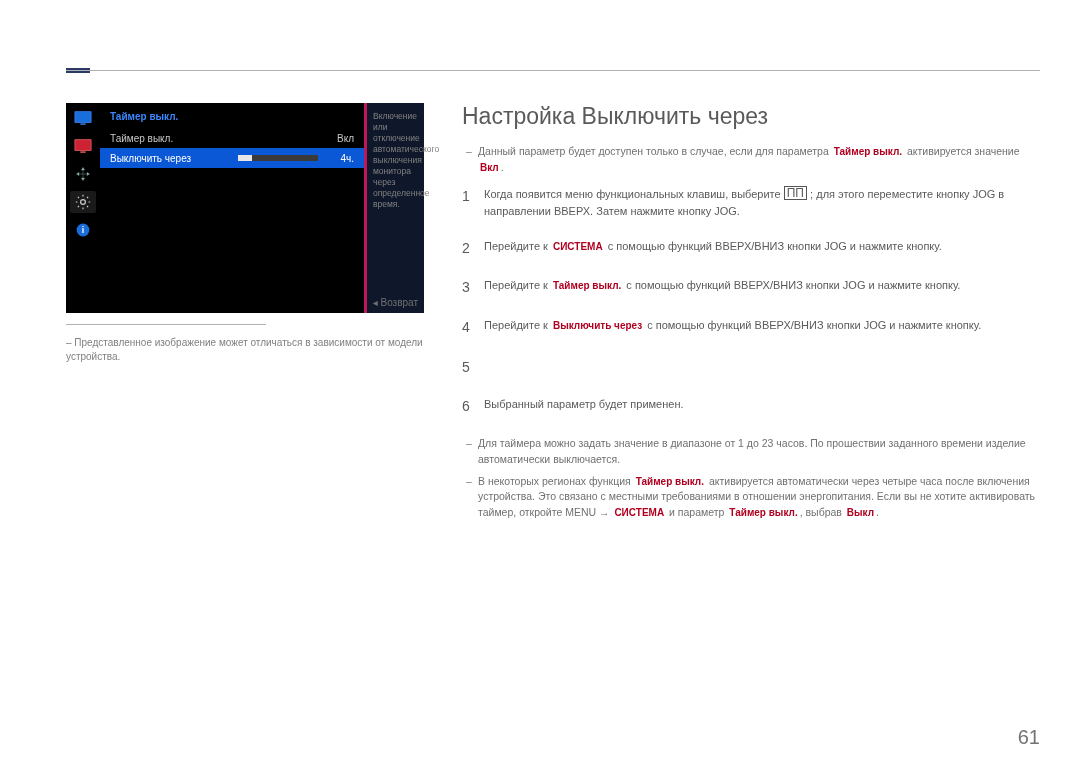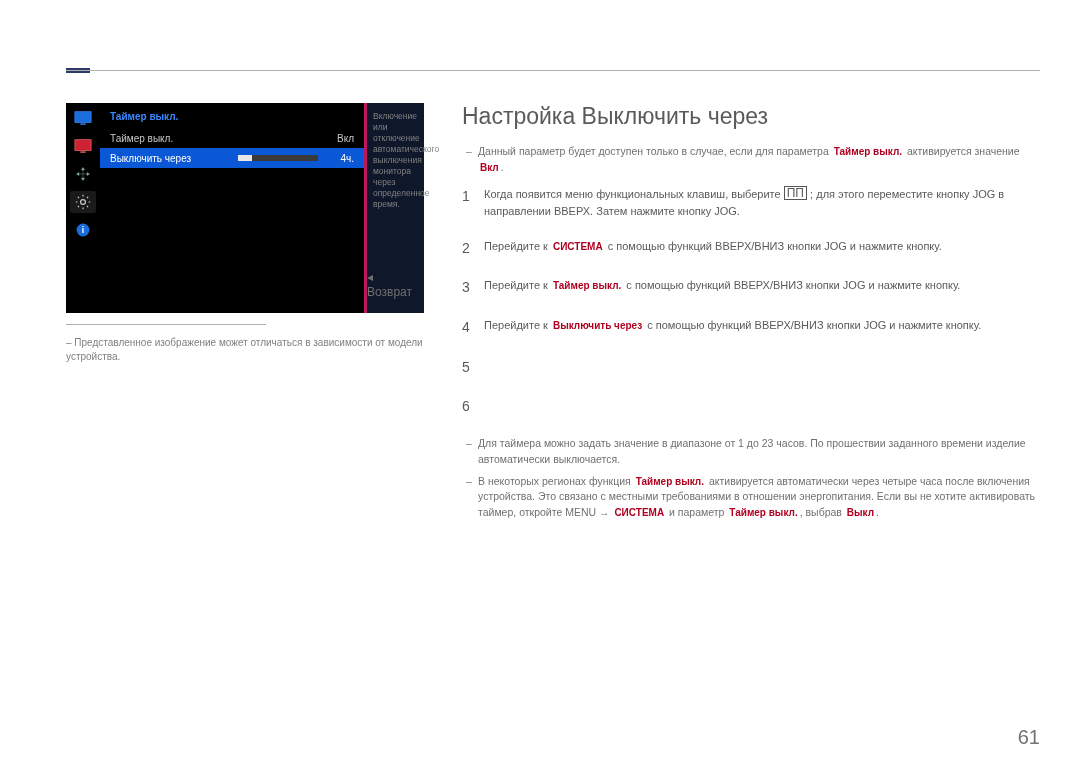--- a/index.html
+++ b/index.html
@@ -119,24 +119,24 @@
     background: #0f172a;
     color: #808080;
     font-size: 8.5px;
     padding: 8px 6px;
     line-height: 1.3;
     border-left: 3px solid #be185d;
     position: relative;
   }
   .osd-return {
     position: absolute;
-    bottom: 12px;
+    bottom: 4px;
     right: 6px;
     color: #707070;
-    font-size: 12px;
+    font-size: 10px;
   }
   
   .content {
     position: absolute;
     top: 103px;
     left: 462px;
     right: 40px;
   }
   .h1 {
     font-size: 23px;
@@ -308,20 +308,23 @@
         <span>Перейдите к </span><span class="token">Выключить через</span><span> с помощью функций ВВЕРХ/ВНИЗ кнопки JOG и нажмите кнопку.</span>
       </div>
     </div>
 
     <div class="step">
       <div class="step-num">5</div>
     </div>
 
     <div class="step">
       <div class="step-num">6</div>
+      <div class="step-body">
+        <span>Выбранный параметр будет применен.</span>
+      </div>
     </div>
 
   </div>
 
   <div class="footer-notes">
     <div class="note2">
       <span>Для таймера можно задать значение в диапазоне от 1 до 23 часов. По прошествии заданного времени изделие автоматически выключается.</span>
     </div>
     <div class="note2">
       <span>В некоторых регионах функция</span>

